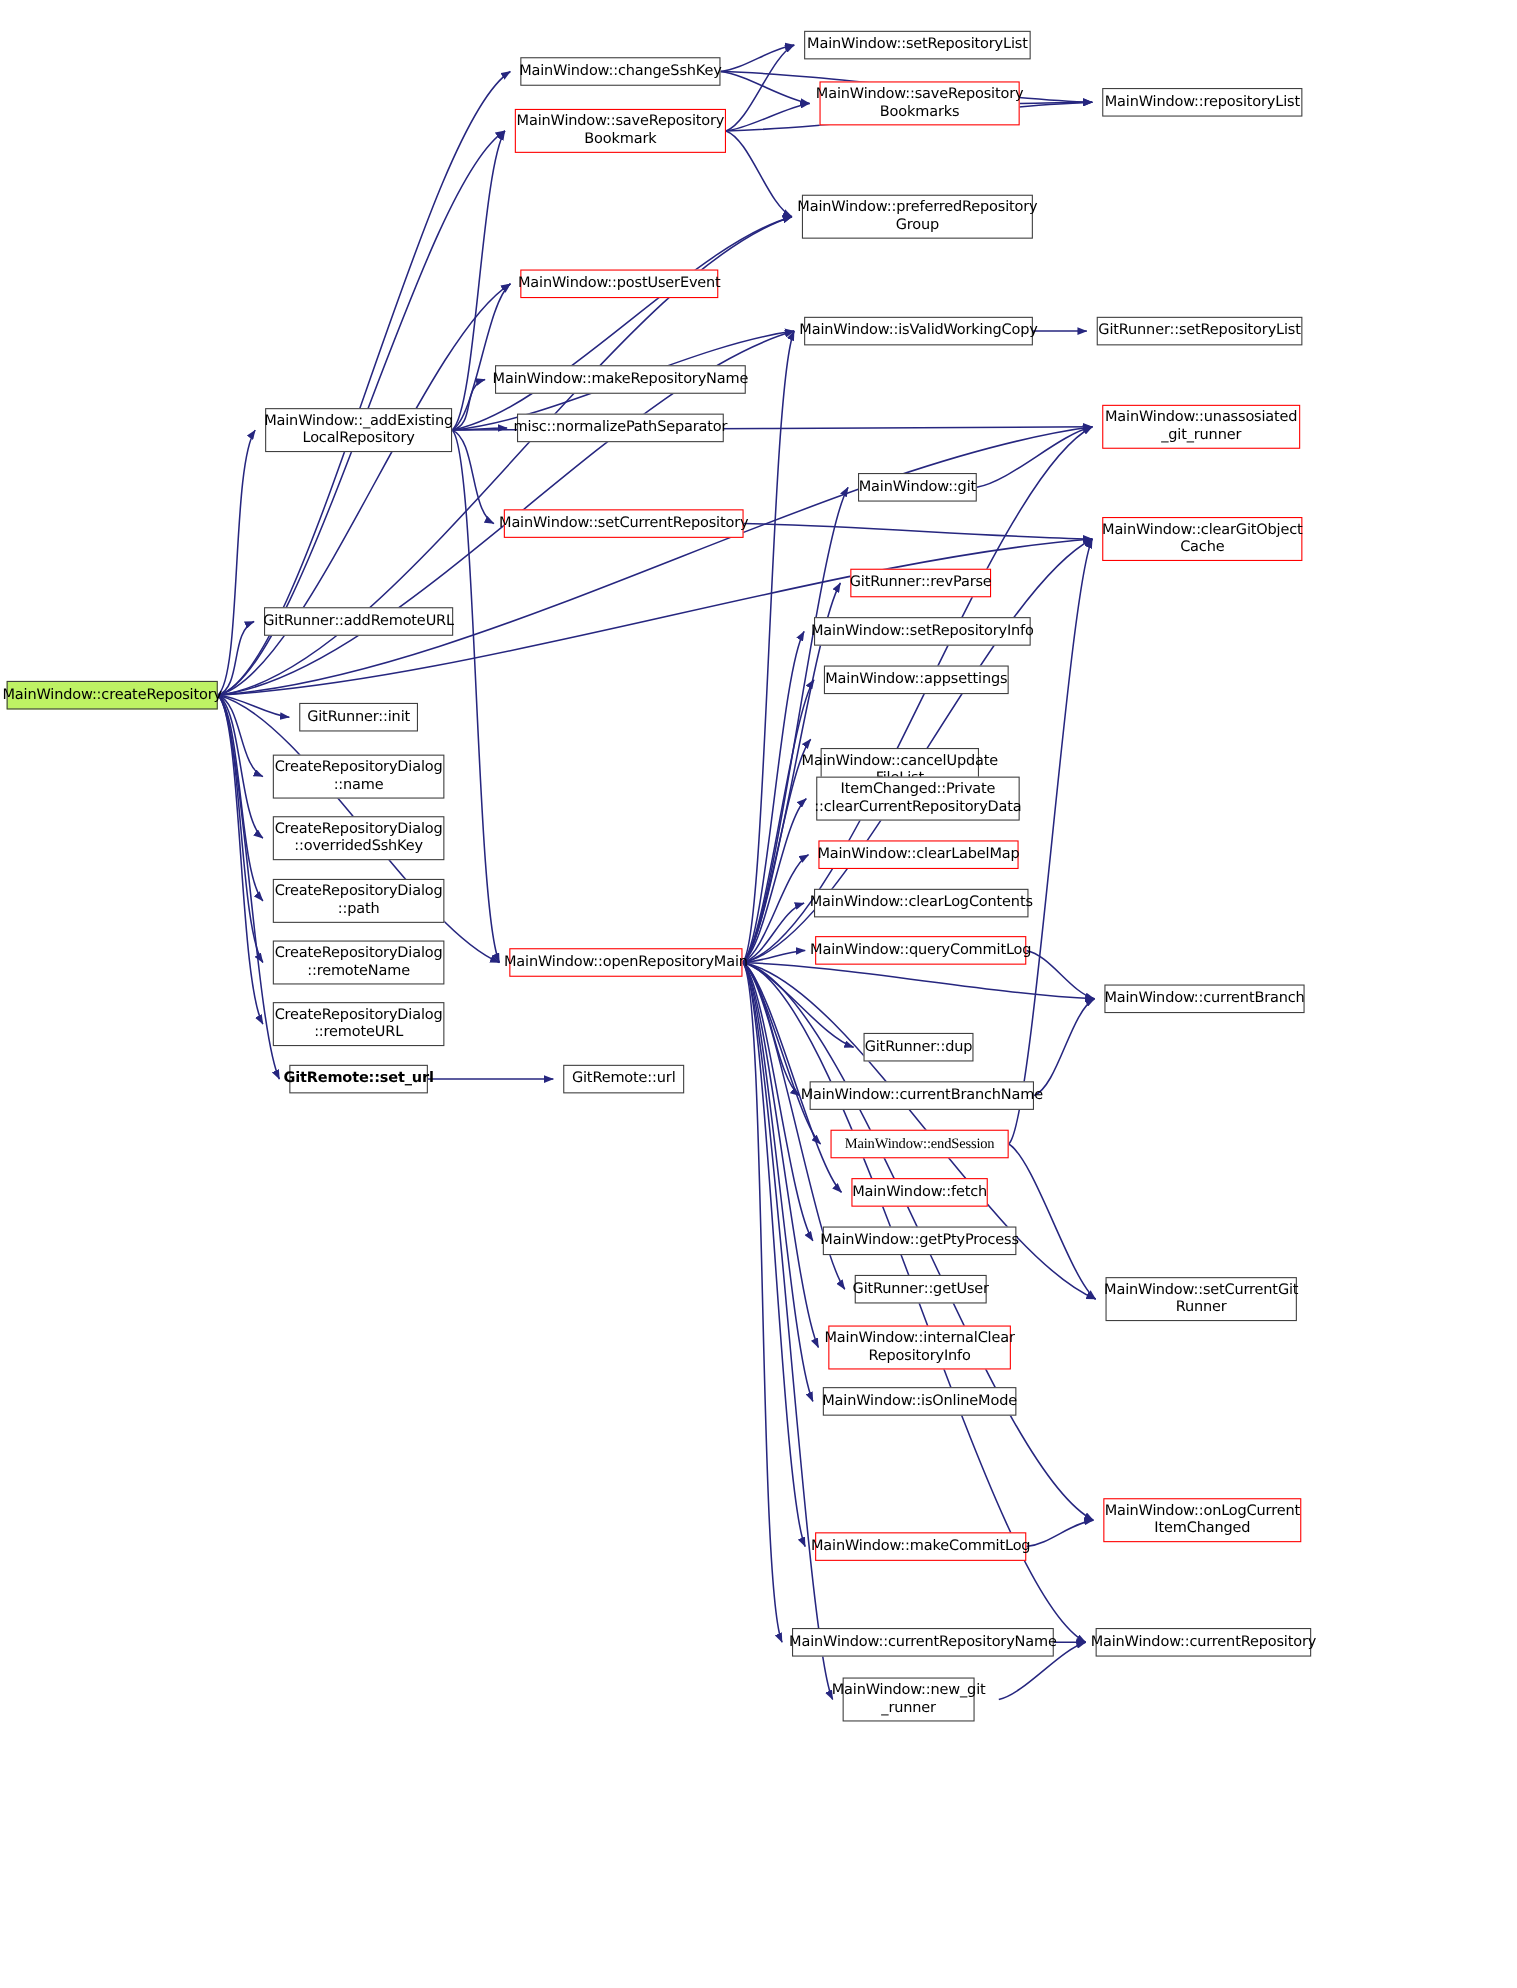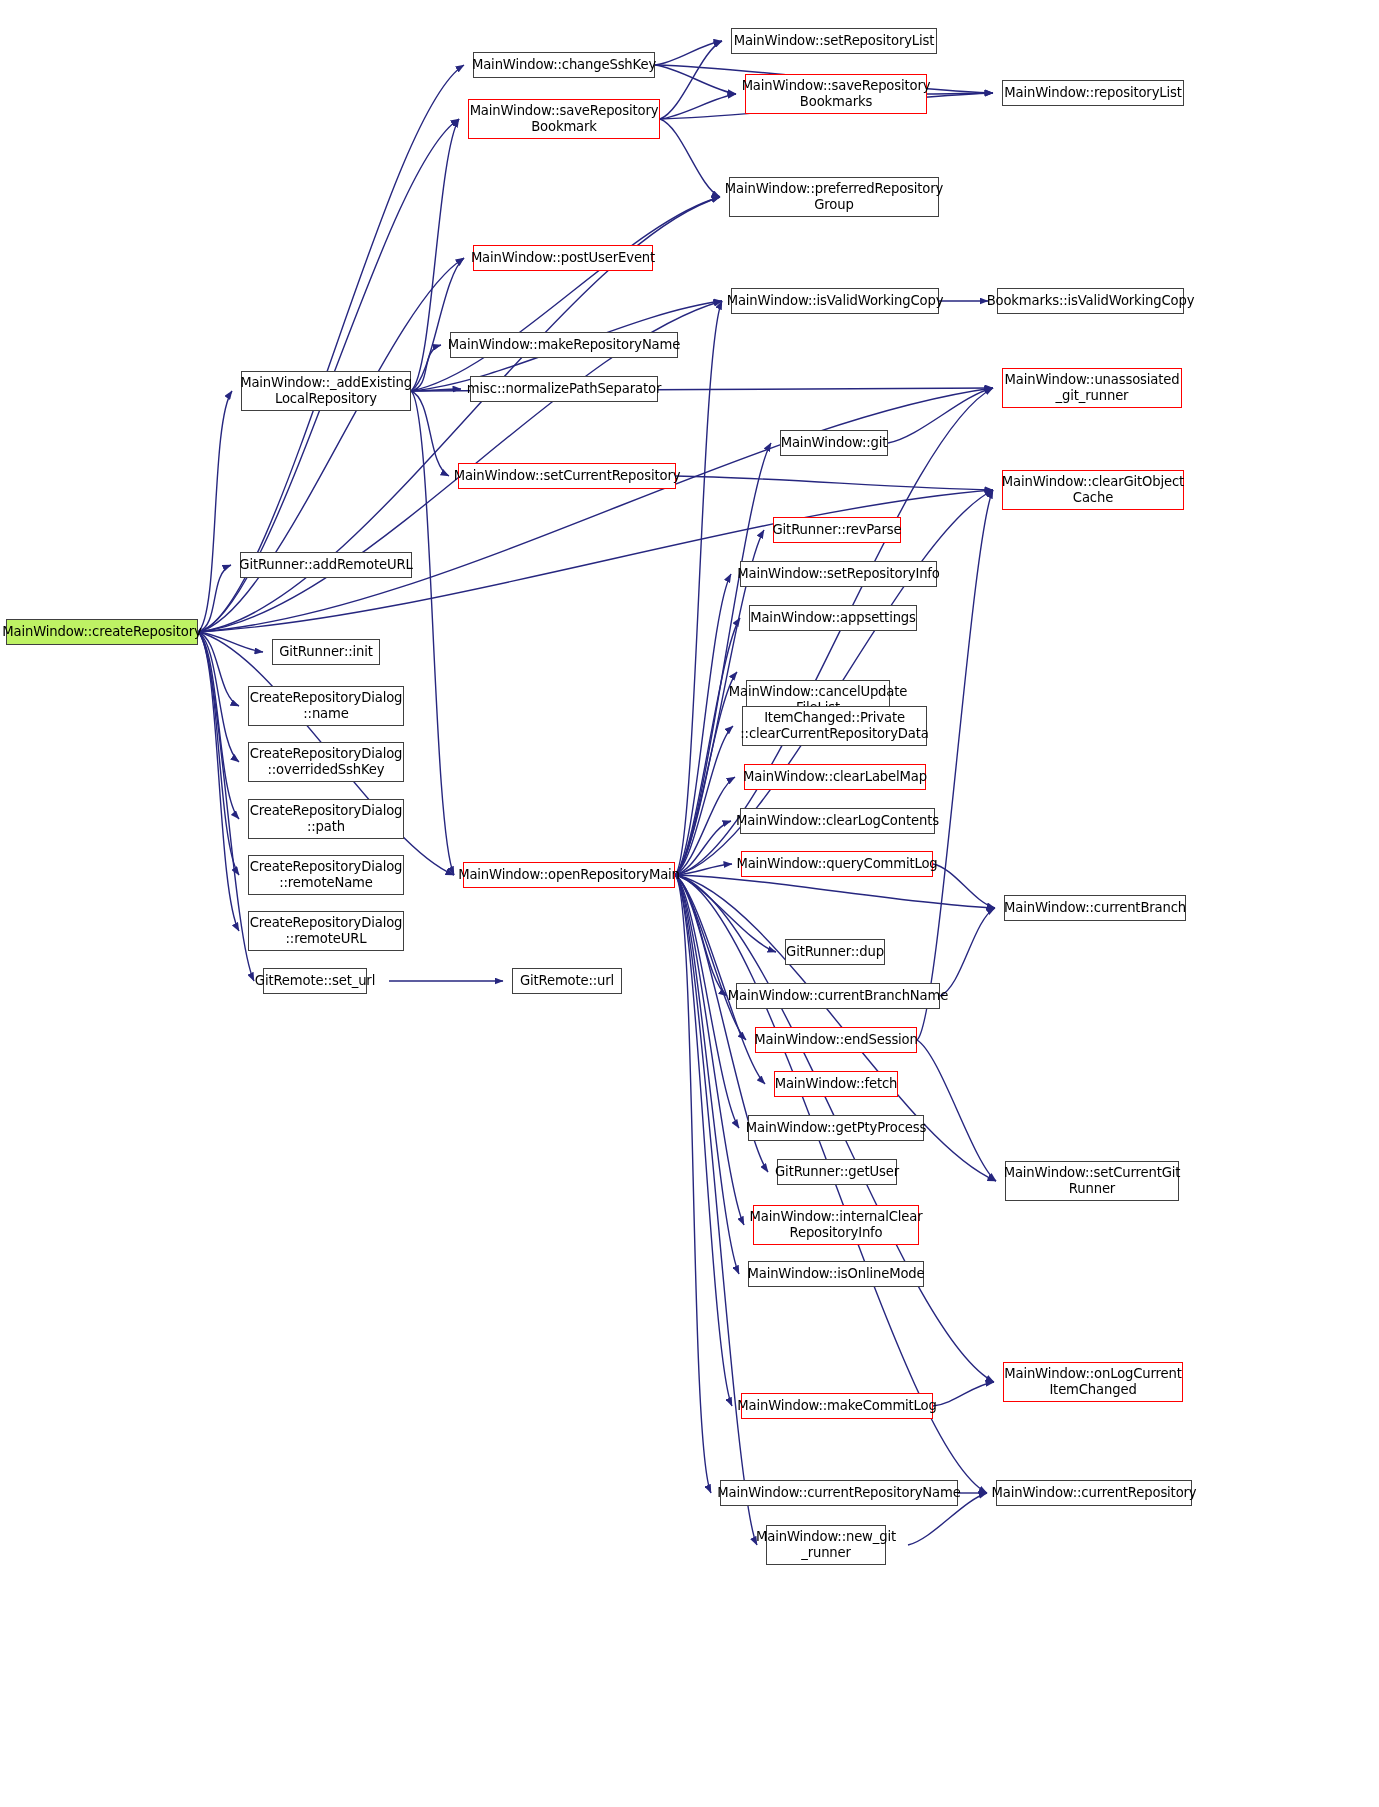--- a/index.html
+++ b/index.html
@@ -139,21 +139,21 @@
       <div class="node red" style="left: 468px; top: 99px; width: 192px; height: 40px;">MainWindow::saveRepository
 Bookmark</div>
       <div class="node" style="left: 731px; top: 28px; width: 206px; height: 26px;">MainWindow::setRepositoryList</div>
       <div class="node red" style="left: 745px; top: 74px; width: 182px; height: 40px;">MainWindow::saveRepository
 Bookmarks</div>
       <div class="node" style="left: 1002px; top: 80px; width: 182px; height: 26px;">MainWindow::repositoryList</div>
       <div class="node" style="left: 729px; top: 177px; width: 210px; height: 40px;">MainWindow::preferredRepository
 Group</div>
       <div class="node red" style="left: 473px; top: 245px; width: 180px; height: 26px;">MainWindow::postUserEvent</div>
       <div class="node" style="left: 731px; top: 288px; width: 208px; height: 26px;">MainWindow::isValidWorkingCopy</div>
-      <div class="node" style="left: 997px; top: 288px; width: 187px; height: 26px;">Bookmarks::isValidWorkingCopy</div>
+      <div class="node" style="left: 997px; top: 288px; width: 187px; height: 26px;">GitRunner::setRepositoryList</div>
       <div class="node" style="left: 450px; top: 332px; width: 228px; height: 26px;">MainWindow::makeRepositoryName</div>
       <div class="node" style="left: 241px; top: 371px; width: 170px; height: 40px;">MainWindow::_addExisting
 LocalRepository</div>
       <div class="node" style="left: 470px; top: 376px; width: 188px; height: 26px;">misc::normalizePathSeparator</div>
       <div class="node red" style="left: 1002px; top: 368px; width: 180px; height: 40px;">MainWindow::unassosiated
 _git_runner</div>
       <div class="node" style="left: 780px; top: 430px; width: 108px; height: 26px;">MainWindow::git</div>
       <div class="node red" style="left: 458px; top: 463px; width: 218px; height: 26px;">MainWindow::setCurrentRepository</div>
       <div class="node red" style="left: 1002px; top: 470px; width: 182px; height: 40px;">MainWindow::clearGitObject
 Cache</div>
@@ -164,21 +164,21 @@
 FileList</div>
       <div class="node" style="left: 742px; top: 706px; width: 185px; height: 40px;">ItemChanged::Private
 ::clearCurrentRepositoryData</div>
       <div class="node red" style="left: 744px; top: 764px; width: 182px; height: 26px;">MainWindow::clearLabelMap</div>
       <div class="node" style="left: 740px; top: 808px; width: 195px; height: 26px;">MainWindow::clearLogContents</div>
       <div class="node red" style="left: 741px; top: 851px; width: 192px; height: 26px;">MainWindow::queryCommitLog</div>
       <div class="node red" style="left: 463px; top: 862px; width: 212px; height: 26px;">MainWindow::openRepositoryMain</div>
       <div class="node" style="left: 1004px; top: 895px; width: 182px; height: 26px;">MainWindow::currentBranch</div>
       <div class="node" style="left: 785px; top: 939px; width: 100px; height: 26px;">GitRunner::dup</div>
       <div class="node" style="left: 736px; top: 983px; width: 204px; height: 26px;">MainWindow::currentBranchName</div>
-      <div class="node red" style="left: 755px; top: 1027px; width: 162px; height: 26px;">MainWindow::endSession</div>
+      <div class="node red" style="left: 755px; top: 1027px; width: 162px; height: 26px; font-family: Liberation Serif, serif;">MainWindow::endSession</div>
       <div class="node red" style="left: 774px; top: 1071px; width: 124px; height: 26px;">MainWindow::fetch</div>
       <div class="node" style="left: 748px; top: 1115px; width: 176px; height: 26px;">MainWindow::getPtyProcess</div>
       <div class="node" style="left: 777px; top: 1159px; width: 120px; height: 26px;">GitRunner::getUser</div>
       <div class="node red" style="left: 753px; top: 1205px; width: 166px; height: 40px;">MainWindow::internalClear
 RepositoryInfo</div>
       <div class="node" style="left: 748px; top: 1261px; width: 176px; height: 26px;">MainWindow::isOnlineMode</div>
       <div class="node" style="left: 1005px; top: 1161px; width: 174px; height: 40px;">MainWindow::setCurrentGit
 Runner</div>
       <div class="node red" style="left: 1003px; top: 1362px; width: 180px; height: 40px;">MainWindow::onLogCurrent
 ItemChanged</div>
@@ -192,16 +192,16 @@
       <div class="node" style="left: 248px; top: 686px; width: 156px; height: 40px;">CreateRepositoryDialog
 ::name</div>
       <div class="node" style="left: 248px; top: 742px; width: 156px; height: 40px;">CreateRepositoryDialog
 ::overridedSshKey</div>
       <div class="node" style="left: 248px; top: 799px; width: 156px; height: 40px;">CreateRepositoryDialog
 ::path</div>
       <div class="node" style="left: 248px; top: 855px; width: 156px; height: 40px;">CreateRepositoryDialog
 ::remoteName</div>
       <div class="node" style="left: 248px; top: 911px; width: 156px; height: 40px;">CreateRepositoryDialog
 ::remoteURL</div>
-      <div class="node" style="left: 263px; top: 968px; width: 104px; height: 26px;">GitRemote::set_url</div>
+      <div class="node" style="left: 263px; top: 968px; width: 126px; height: 26px; font-weight: bold;">GitRemote::set_url</div>
       <div class="node" style="left: 512px; top: 968px; width: 110px; height: 26px;">GitRemote::url</div>
     </div>
 </div>
 
 </body></html>

